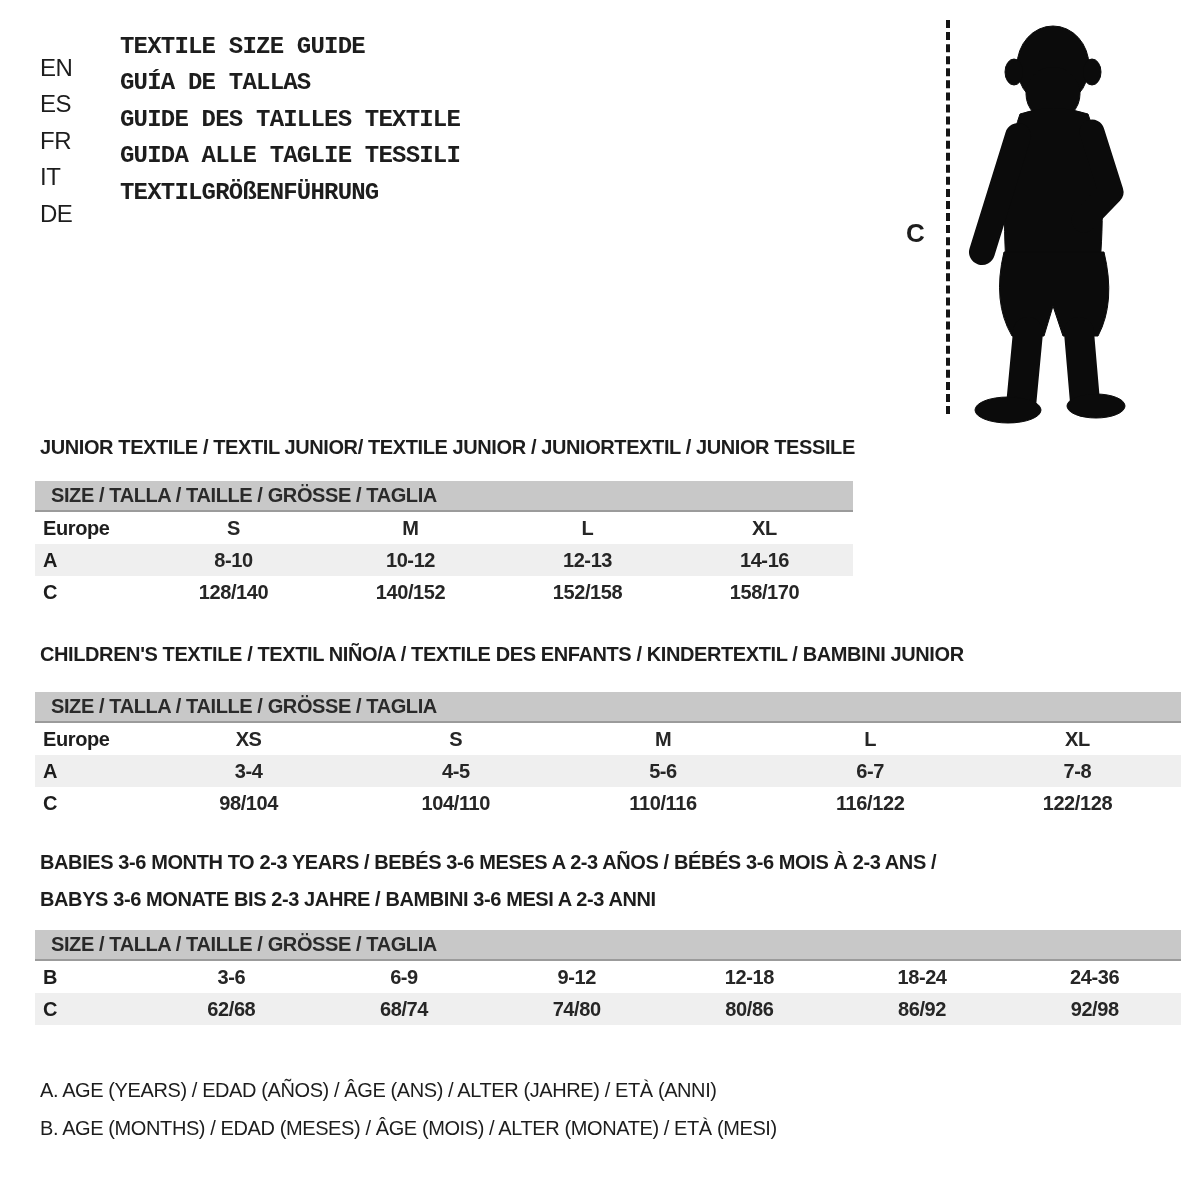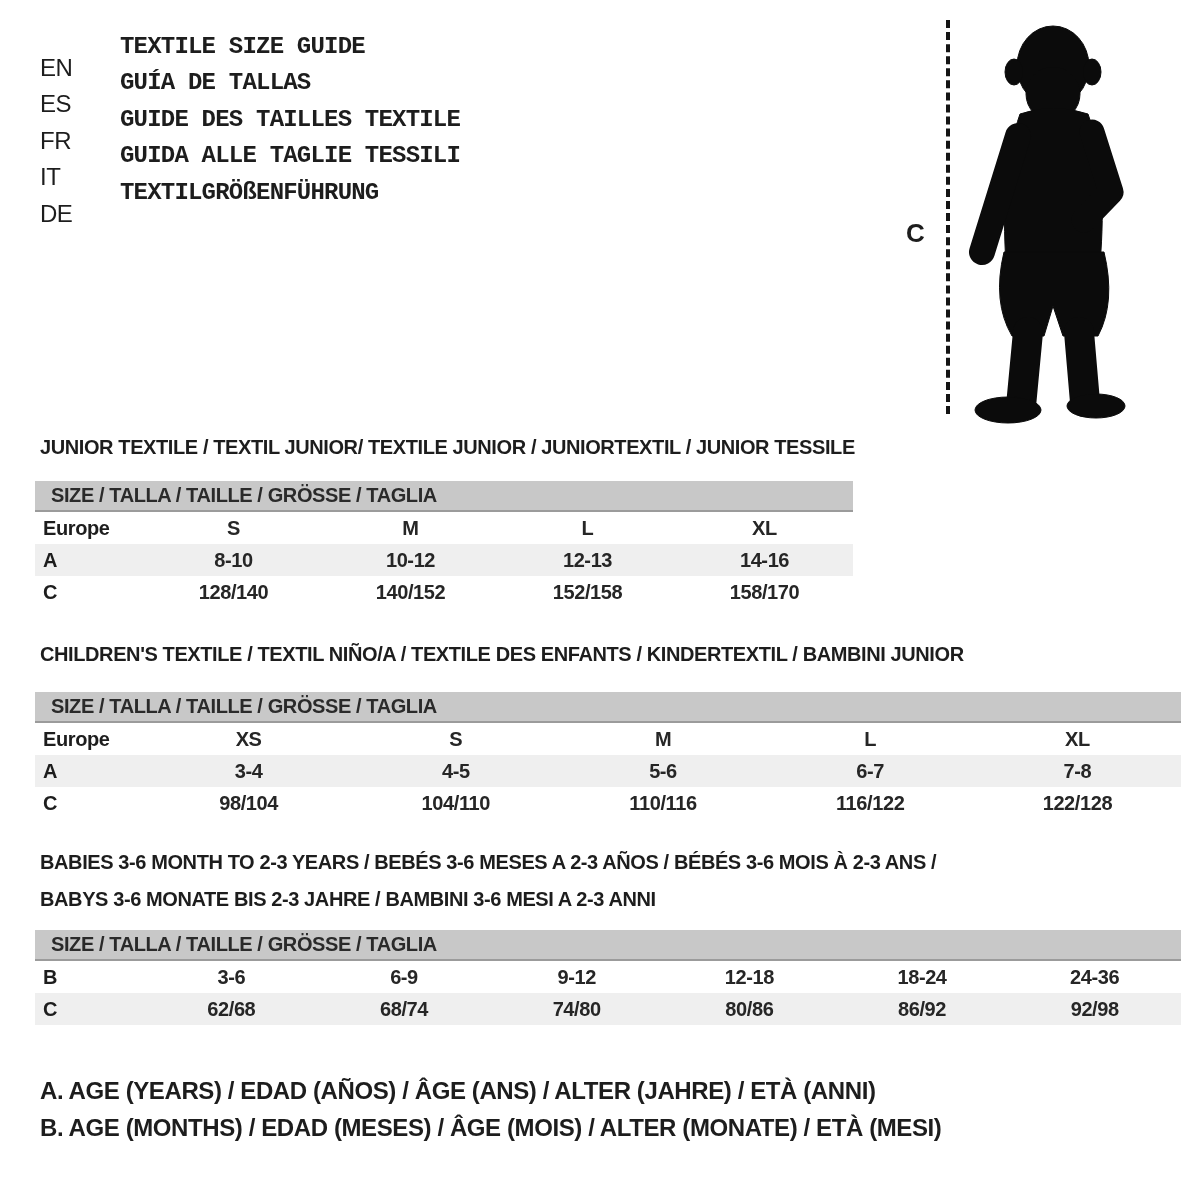--- a/index.html
+++ b/index.html
@@ -60,21 +60,21 @@
     flex: 1; text-align: center;
     font-weight: bold; font-size: 20px; letter-spacing: -0.4px;
     font-stretch: condensed; color: #262626;
   }
   .w-junior { width: 818px; }
   .w-wide   { width: 1146px; }
   
   .legend { position: absolute; left: 40px; top: 1072px; }
   .legend-line {
     height: 37.5px; display: flex; align-items: center;
-    font-weight: bold; font-size: 24px; letter-spacing: -0.4px;
+    font-weight: normal; font-size: 20px; letter-spacing: -0.4px;
     font-stretch: condensed; white-space: nowrap;
   }
 </style>
 </head>
 <body>
 
 <div class="page">
 
   <div class="lang-list">
     <div class="lang-row">

